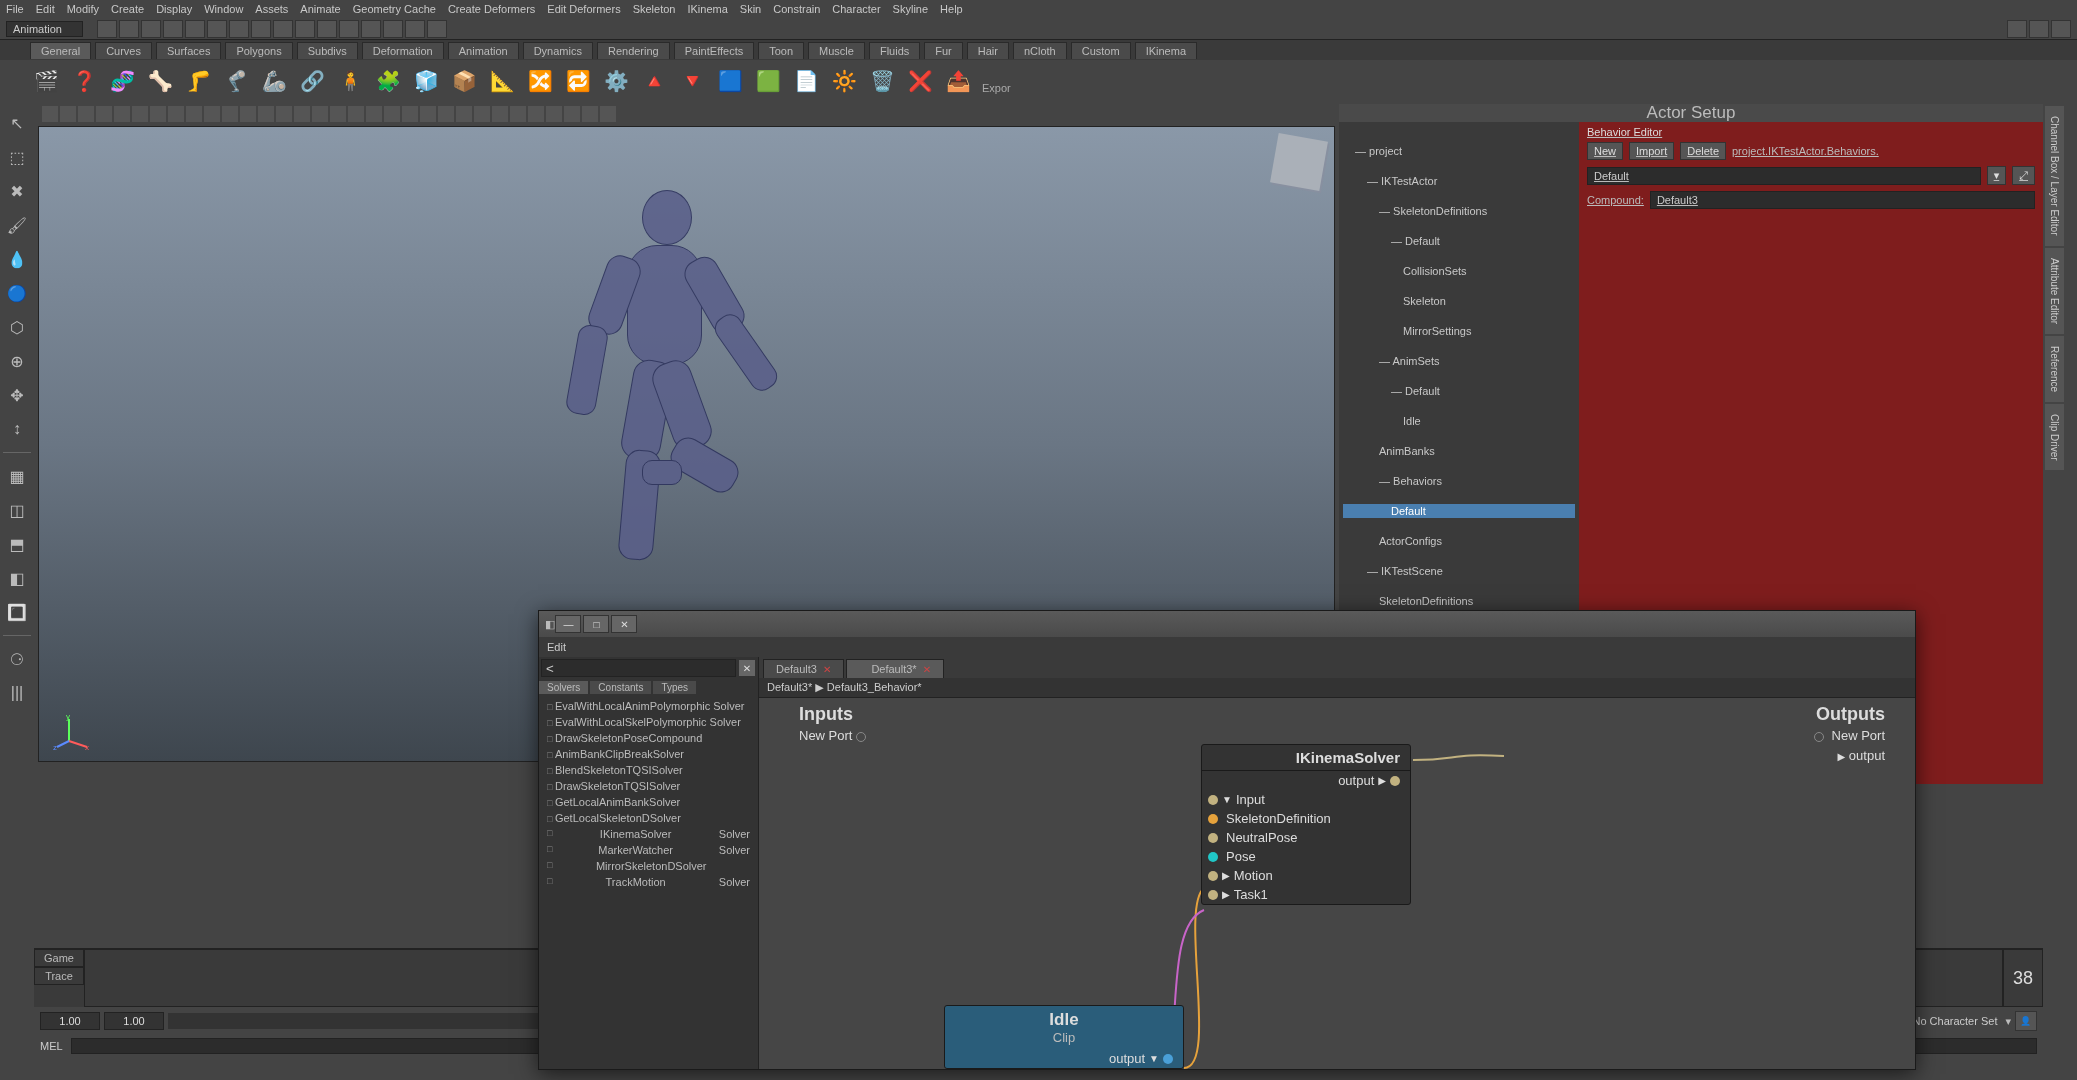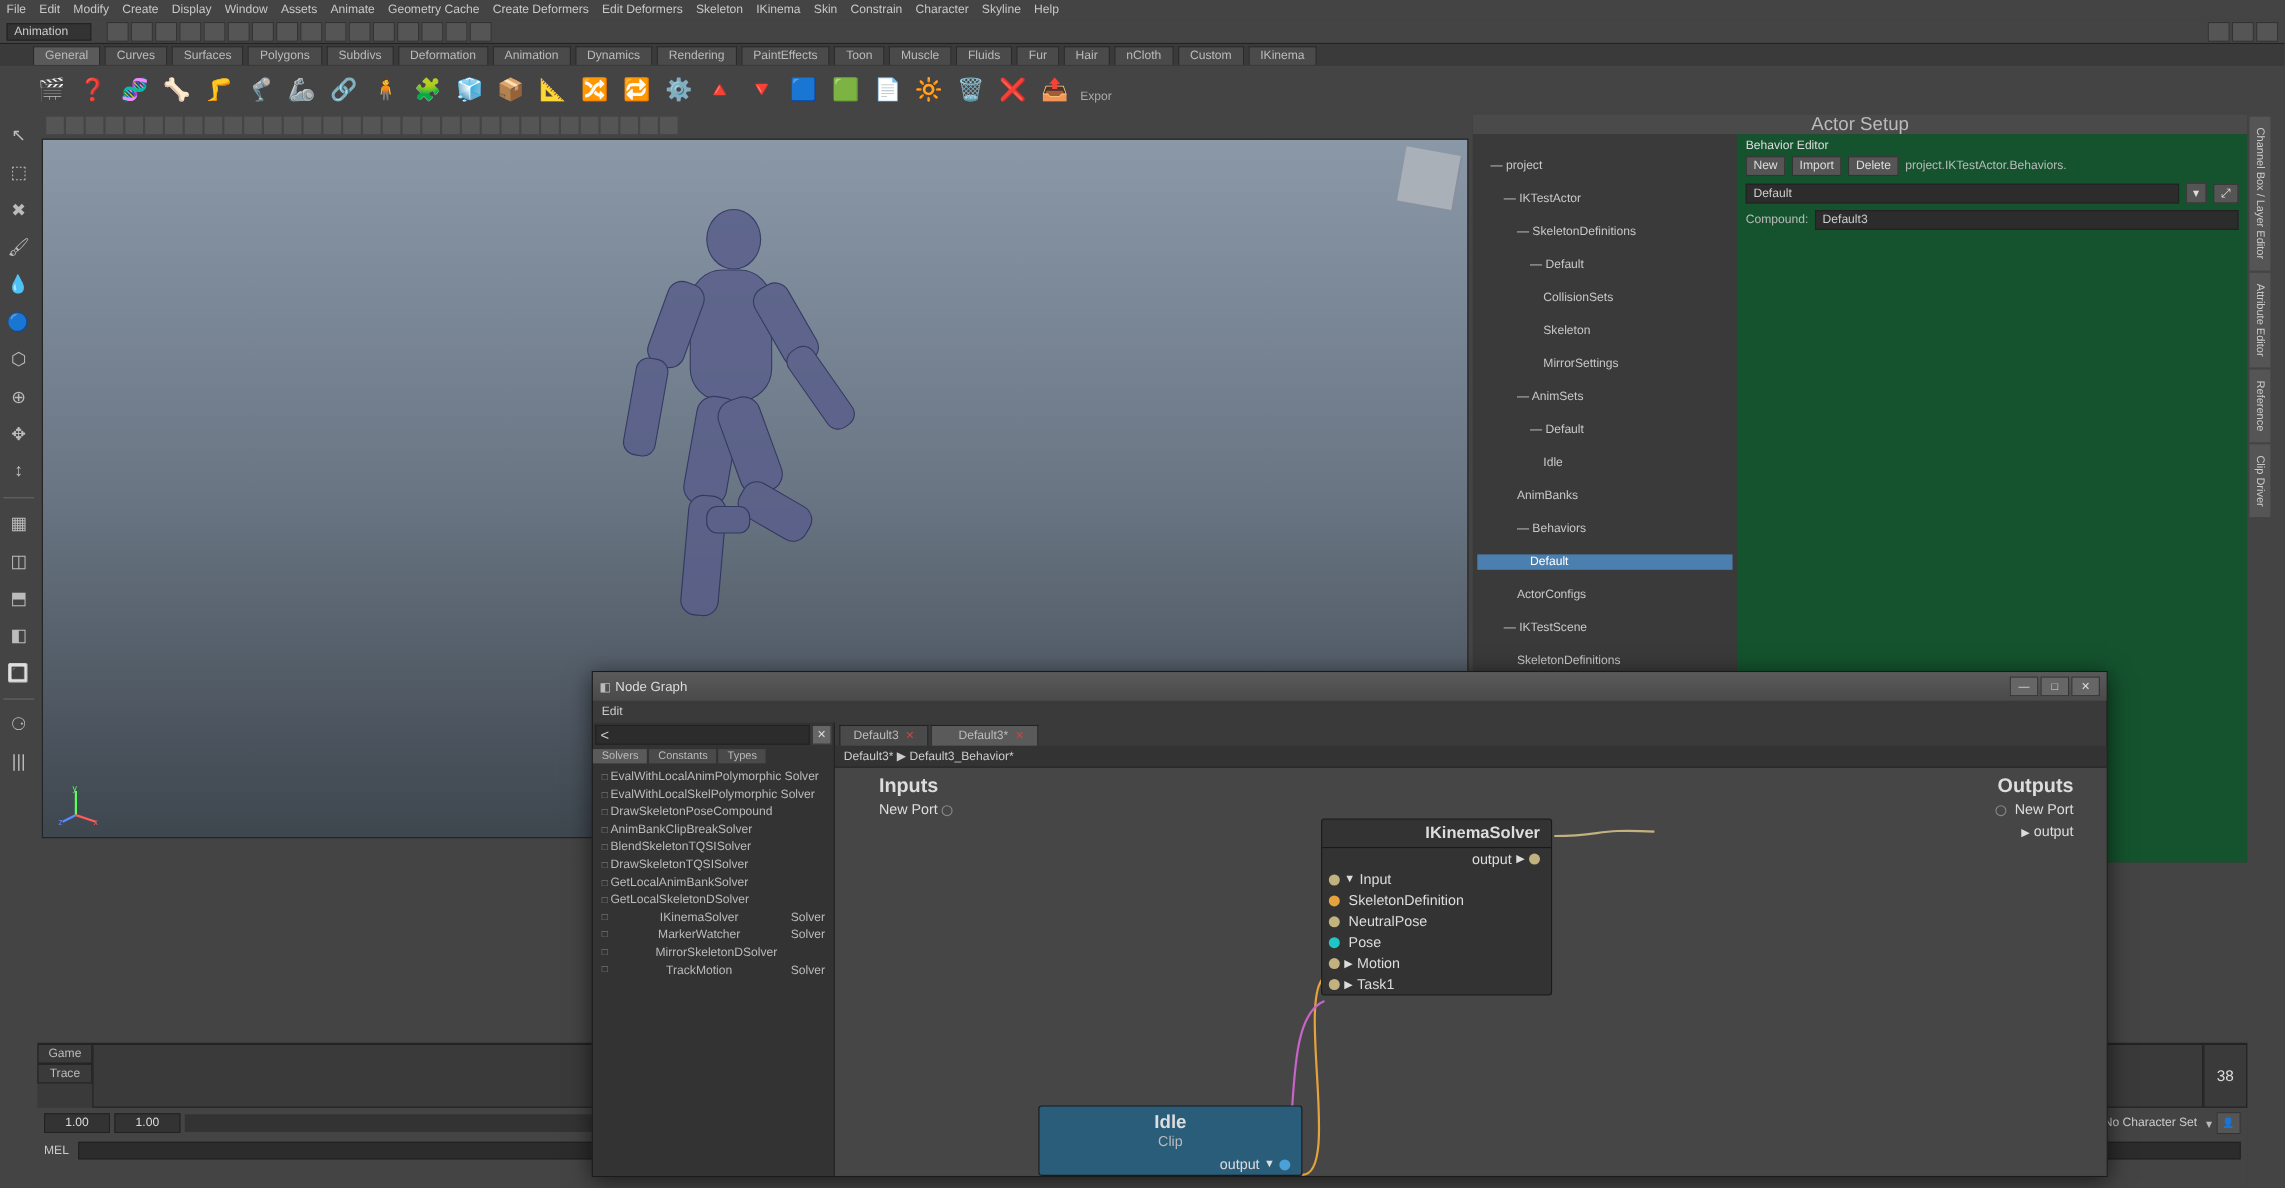--- a/index.html
+++ b/index.html
@@ -142,21 +142,21 @@
 }
 .project-tree .line { padding: 1px 0; cursor: pointer; white-space: nowrap; margin-top: 16px; }
 .indent1 { padding-left: 12px !important; }
 .indent2 { padding-left: 24px !important; }
 .indent3 { padding-left: 36px !important; }
 .indent4 { padding-left: 48px !important; }
 .indent5 { padding-left: 60px !important; }
 .selected { background: #4a7fb0; color: #fff; }
 
 .behavior-editor {
-  flex: 1; background: #14532d; padding: 4px 8px;
+  flex: 1; background: #7f1d1d; padding: 4px 8px; text-decoration: underline;
 }
 .behavior-row { display: flex; align-items: center; gap: 6px; margin-bottom: 6px; flex-wrap: wrap; }
 .be-btn {
   background: #555; border: 1px solid #333; padding: 2px 6px;
   color: #ddd; font-size: 11px; cursor: pointer;
 }
 .be-field {
   background: #2c2c2c; border: 1px solid #222; padding: 2px 6px;
   color: #ccc; font-size: 11px;
 }
@@ -515,21 +515,21 @@
     <div class="right-tab">Clip Driver</div>
   </div>
 
 <div class="timeline">
   <div class="timeline-top">
     <div style="display:flex;flex-direction:column">
       <div class="tl-label">Game</div>
       <div class="tl-label">Trace</div>
     </div>
     <div class="tl-track"></div>
-    <div style="width:40px;display:flex;align-items:center;justify-content:center;color:#ddd;font-size:14px;border:1px solid #222">38</div>
+    <div style="width:40px;display:flex;align-items:center;justify-content:center;color:#ddd;font-size:18px;border:1px solid #222">38</div>
   </div>
   <div class="timeline-bottom">
     <span class="tl-number">1.00</span>
     <span class="tl-number">1.00</span>
     <div class="tl-slider"></div>
     <div class="tl-btn">|◀</div>
     <div class="tl-btn">◀|</div>
     <div class="tl-btn">◀</div>
     <div class="tl-btn">◀◀</div>
     <div class="tl-btn">▶▶</div>
@@ -545,21 +545,20 @@
   </div>
   <div class="mel-row">
     <span class="mel-label">MEL</span>
     <div class="mel-input"></div>
   </div>
 </div>
 
 <div class="node-graph-window">
   <div class="window-titlebar">
     <span>◧</span>
-    <span class="window-title">Node Graph</span>
     <div class="window-controls">
       <div class="win-btn">—</div>
       <div class="win-btn">□</div>
       <div class="win-btn">✕</div>
     </div>
   </div>
   <div class="ng-menu">
     <span>Edit</span>
   </div>
   <div class="ng-body">

